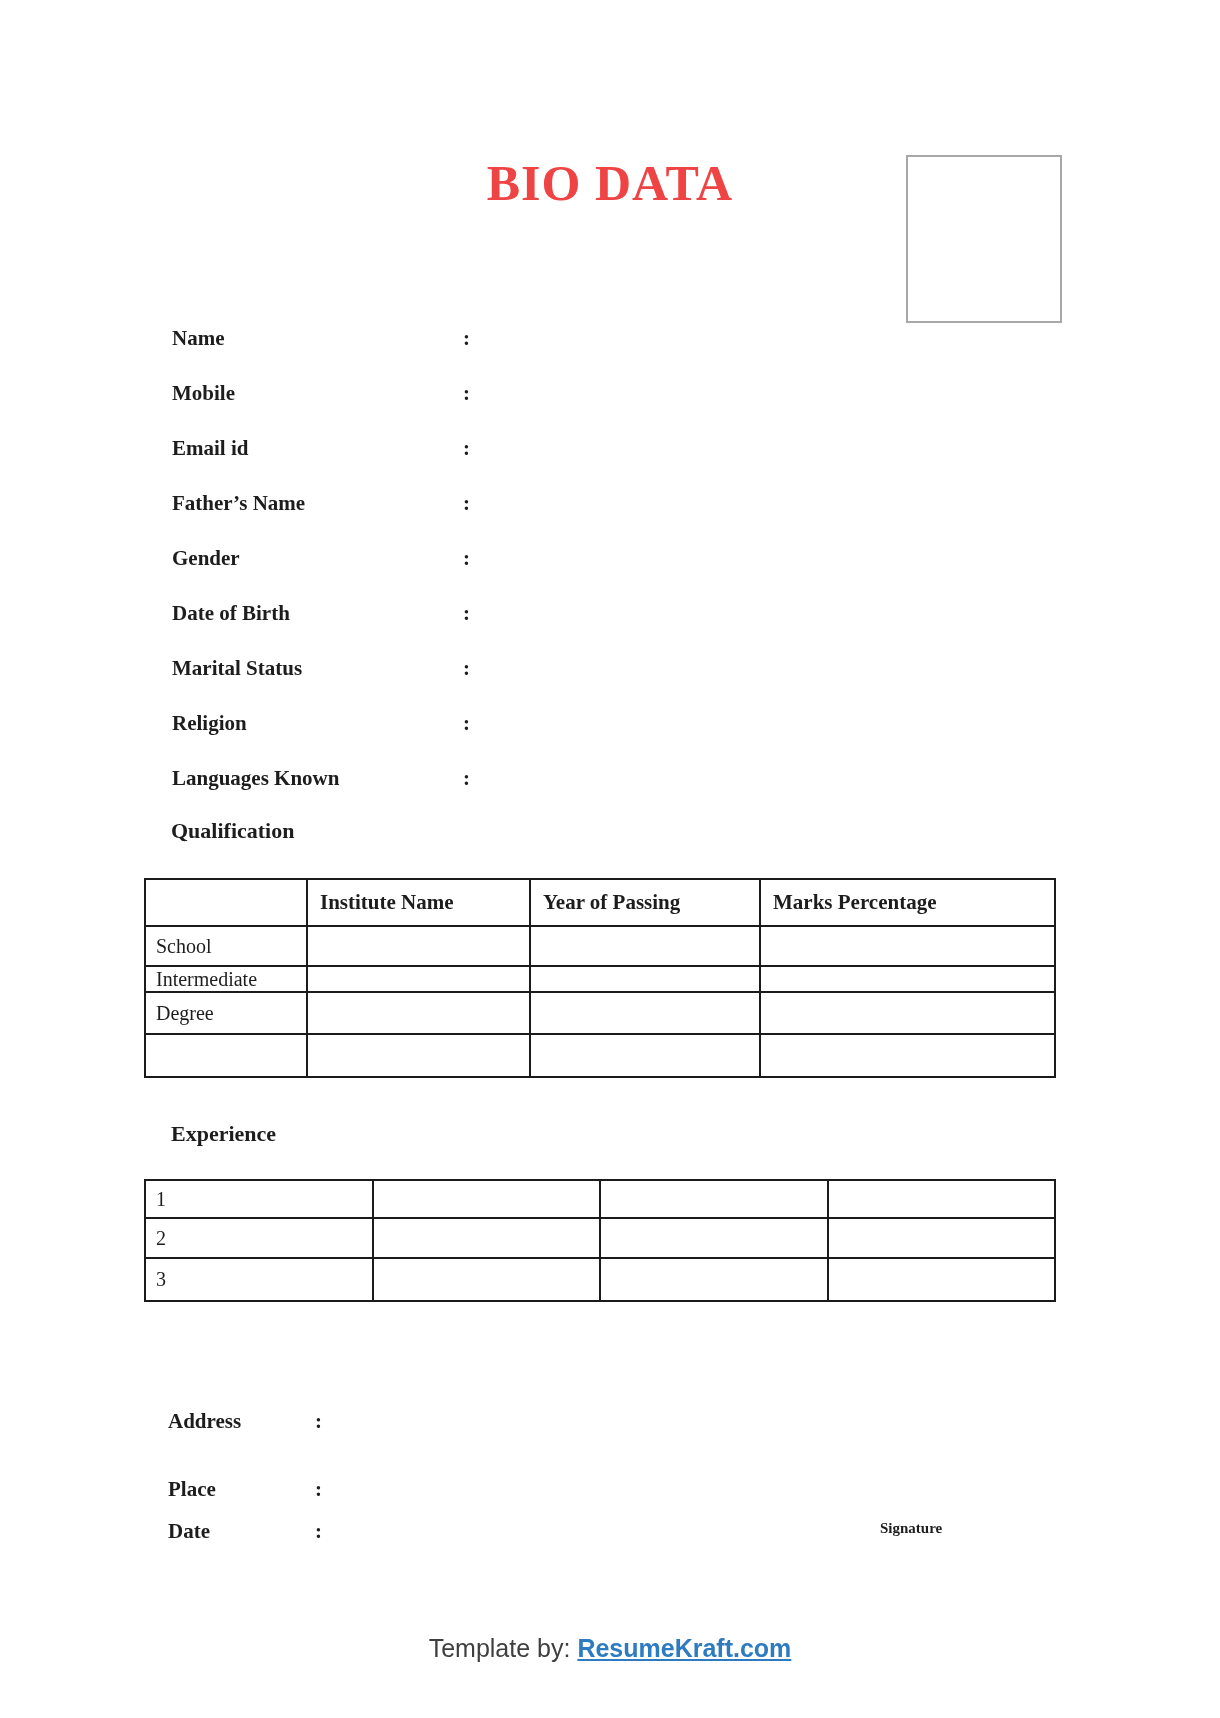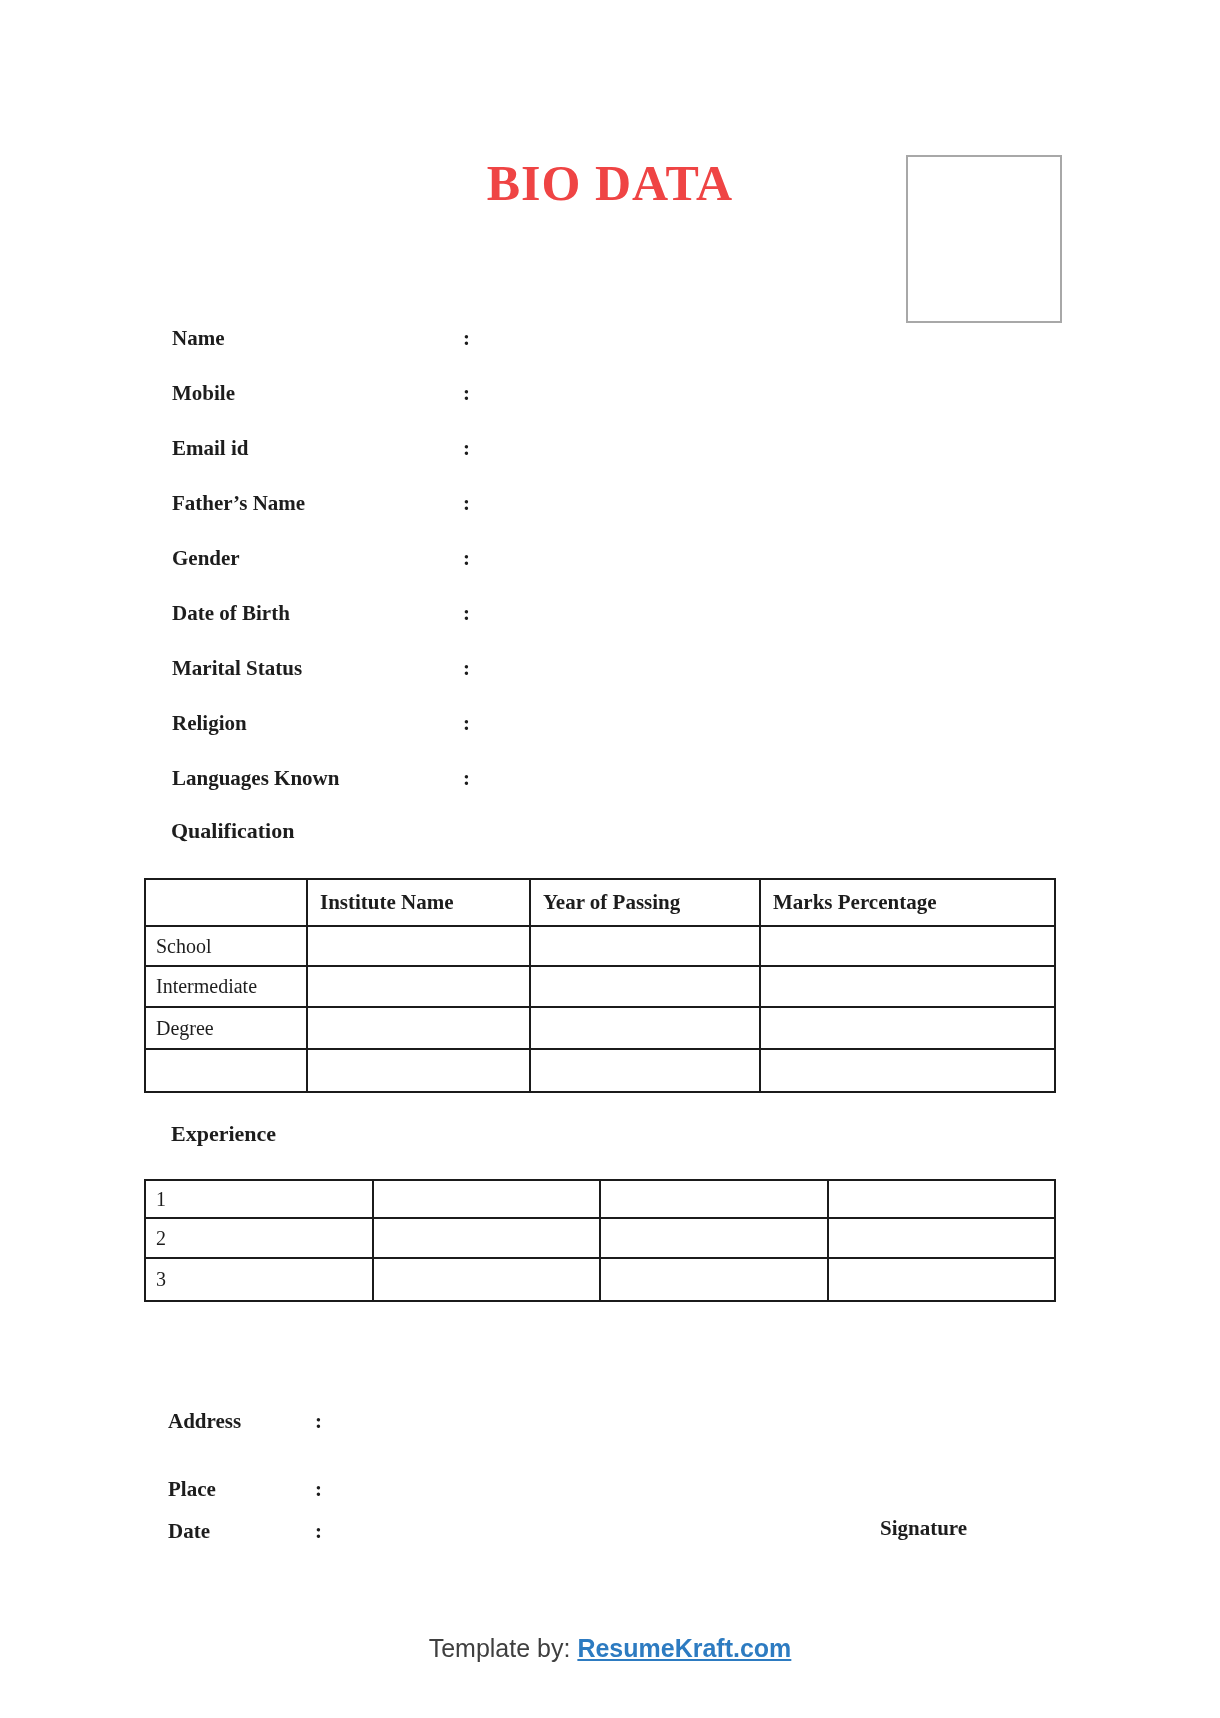--- a/index.html
+++ b/index.html
@@ -59,42 +59,42 @@
     padding: 0 10px;
     text-align: left;
     vertical-align: middle;
     overflow: hidden;
   }
   table.grid th { font-size: 21px; font-weight: bold; padding-left: 12px; }
   table.grid td { font-size: 20px; font-weight: normal; }
   .qual-table { top: 878px; }
   .qual-table tr.hdr   { height: 47px; }
   .qual-table tr.body1 { height: 40px; }
-  .qual-table tr.body2 { height: 41px; }
+  .qual-table tr.body2 { height: 26px; }
   .qual-table tr.body3 { height: 42px; }
   .qual-table tr.body4 { height: 43px; }
   .exp-table { top: 1179px; }
   .exp-table tr.hdr   { height: 52px; }
   .exp-table tr.body1 { height: 38px; }
   .exp-table tr.body2 { height: 40px; }
   .exp-table tr.body3 { height: 43px; }
   .bottom-row {
     position: absolute;
     left: 168px;
     height: 26px;
     line-height: 26px;
     font-size: 21px;
     font-weight: bold;
     white-space: nowrap;
   }
   .bottom-row .flabel { display: inline-block; width: 147px; }
   .signature {
     position: absolute;
     left: 880px; top: 1515px;
-    font-size: 21px;
+    font-size: 15px;
     font-weight: bold;
     line-height: 26px;
   }
   .footer {
     position: absolute;
     top: 1636px; left: 0; right: 0;
     text-align: center;
     font-family: "Liberation Sans", "DejaVu Sans", sans-serif;
     font-size: 25px;
     color: #3f3f3f;

